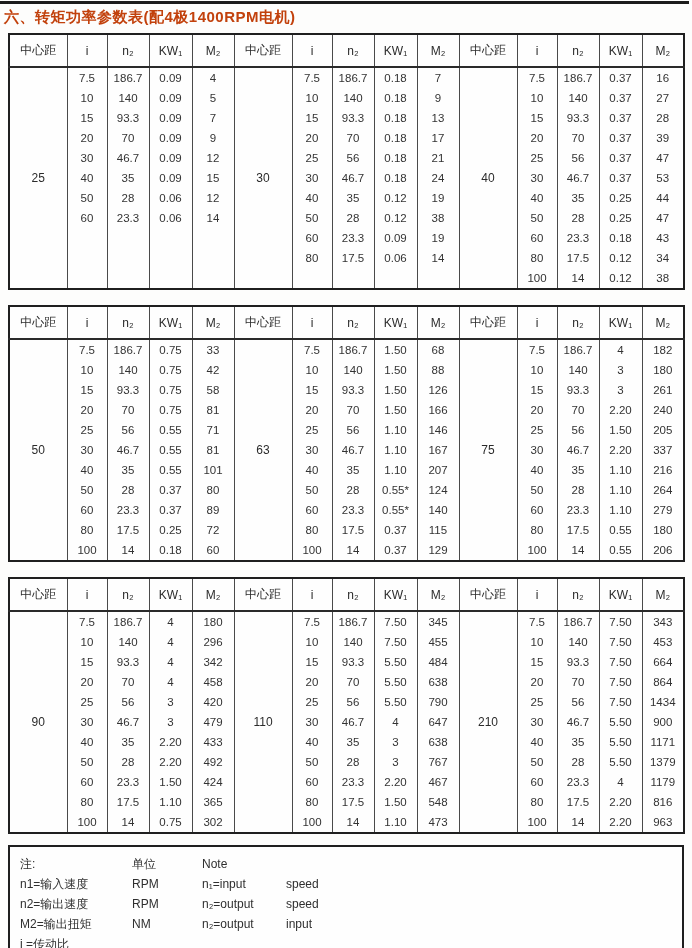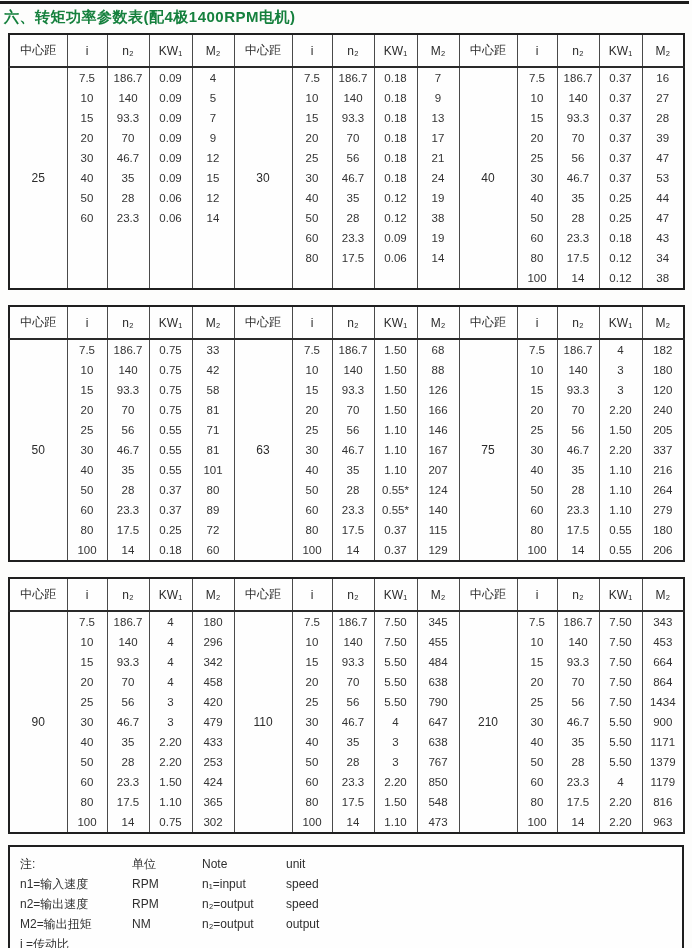--- a/index.html
+++ b/index.html
@@ -11,21 +11,21 @@
     color:#222;
     box-sizing:border-box;
     overflow:hidden;
   }
   .top-rule{
     position:absolute;left:0;top:1px;width:689px;height:0;
     border-top:3px solid #1c1c1c;
   }
   .title{
     margin:0;padding:8px 0 6px 4px;
-    font-size:15px;font-weight:bold;color:#15803d;
+    font-size:15px;font-weight:bold;color:#c2410c;
     letter-spacing:0.5px;
   }
   table.ptable{
     border-collapse:collapse;
     table-layout:fixed;
     width:676px;
     margin:0 0 0 8px;
     border:2px solid #1f1f1f;
     background:#fefefe;
   }
@@ -355,21 +355,21 @@
           <td>93.3</td>
           <td>0.75</td>
           <td>58</td>
           <td>15</td>
           <td>93.3</td>
           <td>1.50</td>
           <td>126</td>
           <td>15</td>
           <td>93.3</td>
           <td>3</td>
-          <td>120</td>
+          <td>261</td>
         </tr>
         <tr>
           <td>20</td>
           <td>70</td>
           <td>0.75</td>
           <td>81</td>
           <td>20</td>
           <td>70</td>
           <td>1.50</td>
           <td>166</td>
@@ -614,39 +614,39 @@
           <td>638</td>
           <td>40</td>
           <td>35</td>
           <td>5.50</td>
           <td>1171</td>
         </tr>
         <tr>
           <td>50</td>
           <td>28</td>
           <td>2.20</td>
-          <td>253</td>
+          <td>492</td>
           <td>50</td>
           <td>28</td>
           <td>3</td>
           <td>767</td>
           <td>50</td>
           <td>28</td>
           <td>5.50</td>
           <td>1379</td>
         </tr>
         <tr>
           <td>60</td>
           <td>23.3</td>
           <td>1.50</td>
           <td>424</td>
           <td>60</td>
           <td>23.3</td>
           <td>2.20</td>
-          <td>850</td>
+          <td>467</td>
           <td>60</td>
           <td>23.3</td>
           <td>4</td>
           <td>1179</td>
         </tr>
         <tr>
           <td>80</td>
           <td>17.5</td>
           <td>1.10</td>
           <td>365</td>
@@ -674,39 +674,38 @@
           <td>963</td>
         </tr>
       </tbody>
     </table>
 
   <div class="notes">
     <div class="nrow">
       <span>注:</span>
       <span>单位</span>
       <span>Note</span>
-      <span>unit</span>
     </div>
     <div class="nrow">
       <span>n1=输入速度</span>
       <span>RPM</span>
       <span>n₁=input</span>
       <span>speed</span>
     </div>
     <div class="nrow">
       <span>n2=输出速度</span>
       <span>RPM</span>
       <span>n₂=output</span>
       <span>speed</span>
     </div>
     <div class="nrow">
       <span>M2=输出扭矩</span>
       <span>NM</span>
       <span>n₂=output</span>
-      <span>output</span>
+      <span>input</span>
     </div>
     <div class="nrow">
       <span>i =传动比</span>
       <span></span>
       <span></span>
       <span></span>
     </div>
   </div>
 </div>
 

